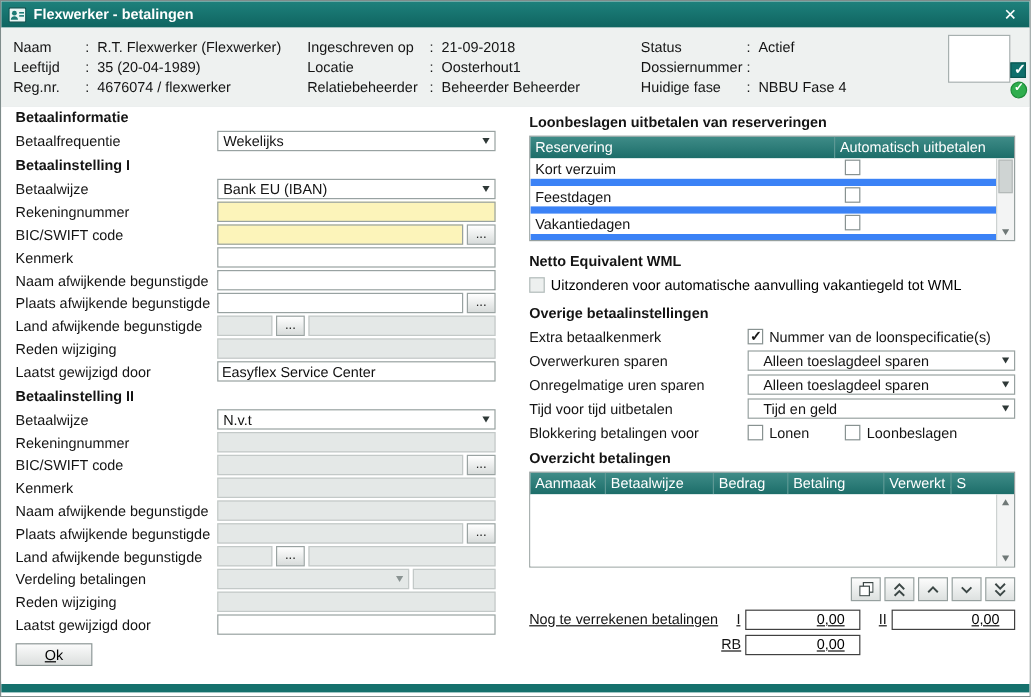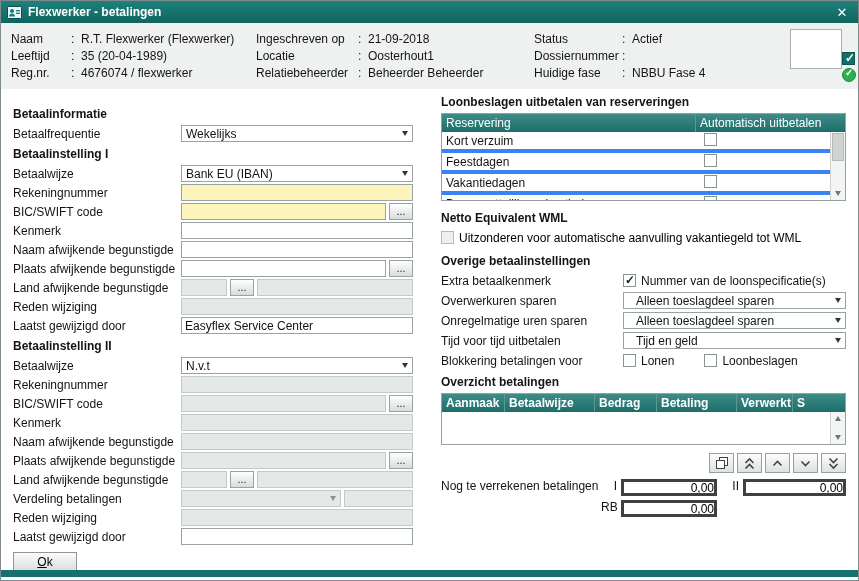--- a/index.html
+++ b/index.html
@@ -25,21 +25,21 @@
   .chk{width:13px;height:13px;border:1px solid #889291;background:#fff;flex:none;position:relative;display:inline-block;box-sizing:border-box;}
   .chk.on::after{content:"✓";position:absolute;left:1px;top:-2px;font-size:12px;font-weight:bold;color:#1a1a1a;}
   .chk.disabled{background:#edf0ef;border-color:#b3bcbb;}
   .chk.teal{background:#0f6f6b;border-color:#0a5752;position:absolute;top:29px;right:3px;}
   .chk.teal.on::after{color:#fff;left:2px;}
   .statusok{position:absolute;top:45px;right:2px;width:14px;height:14px;border-radius:50%;background:#2fae4e;border:1px solid #1d8c39;box-sizing:border-box;}
   .statusok::after{content:"✓";position:absolute;left:2px;top:-2px;font-size:10px;font-weight:bold;color:#fff;}
 
   
   .content{position:absolute;top:88px;left:0;right:0;bottom:12px;background:#fff;}
-  .leftcol{position:absolute;left:12px;top:18px;width:402px;}
+  .leftcol{position:absolute;left:12px;top:2px;width:402px;}
   .rightcol{position:absolute;left:440px;top:6px;width:405px;}
   .sect{font-weight:bold;margin:5px 0 4px;line-height:14px;}
   .sect.first{margin-top:0;}
 
   .fr{display:flex;align-items:center;height:17px;margin-bottom:2px;}
   .fl{width:168px;flex:none;white-space:nowrap;overflow:hidden;}
   .inp{flex:none;height:17px;box-sizing:border-box;border:1px solid #98a2a1;padding:0 3px;
     font:inherit;font-size:12px;background:#fff;color:#111;}
   .inp.yellow{background:#fcf4ba;}
   .inp.dis{background:#e4e8e7;border-color:#c3c9c8;}
@@ -55,46 +55,46 @@
   .okbtn{margin-top:5px;width:64px;height:19px;border:1px solid #8d9796;background:linear-gradient(#fbfbfb,#dcdfde);font:inherit;font-size:12px;}
   .okbtn::first-letter{text-decoration:underline;}
 
   
   .rr{display:flex;align-items:center;height:17px;margin-bottom:3px;}
   .rl{width:182px;flex:none;white-space:nowrap;}
   .rsel{width:223px;padding-left:12px;}
   .ml5{margin-left:5px}.ml30{margin-left:30px}
   .dtable{position:relative;border:1px solid #96a09f;margin:2px 0 8px;box-sizing:border-box;background:#fff;}
   .restable{height:88px;}
-  .ovtable{height:52px;font-weight:bold;}
+  .ovtable{height:80px;}
   .thead{display:flex;height:18px;background:linear-gradient(#3f8c88,#1c6d69);color:#fff;align-items:stretch;overflow:hidden;}
   .th{padding:0 4px;line-height:18px;border-left:1px solid #5d9894;white-space:nowrap;overflow:hidden;box-sizing:border-box;}
   .th:first-child{border-left:none;}
   .c1{flex:1}.c2{width:150px;flex:none;}
   .oc1{width:62px}.oc2{width:90px}.oc3{width:62px}.oc4{width:80px}.oc5{width:56px}.oc6{flex:1}
   .tbody{position:absolute;left:0;right:15px;top:18px;bottom:0;overflow:hidden;background:#fff;}
-  .trow{display:flex;height:17px;align-items:center;border-bottom:4px solid #3b82f6;}
+  .trow{display:flex;height:17px;align-items:center;border-bottom:6px solid #3b82f6;}
   .tc1{flex:1;padding:0 4px;white-space:nowrap;overflow:hidden;}
   .tc2{width:135px;flex:none;padding-left:9px;box-sizing:border-box;}
   .vscroll{position:absolute;right:0;top:18px;bottom:0;width:15px;background:#f3f4f4;border-left:1px solid #cdd2d1;box-sizing:border-box;}
   .vthumb{position:absolute;left:1px;right:1px;top:1px;height:28px;background:#cfd4d3;border:1px solid #b4bab9;box-sizing:border-box;}
   .sarrow{position:absolute;left:0;right:0;height:13px;display:flex;align-items:center;justify-content:center;}
   .sarrow.up{top:0;}.sarrow.down{bottom:0;}
   .tri-up{width:0;height:0;border-left:3.5px solid transparent;border-right:3.5px solid transparent;border-bottom:5px solid #6f7877;}
   .tri-down{width:0;height:0;border-left:3.5px solid transparent;border-right:3.5px solid transparent;border-top:5px solid #6f7877;}
 
   .iconrow{display:flex;justify-content:flex-end;gap:3px;margin:2px 0 6px;}
   .ibtn{width:25px;height:20px;border:1px solid #96a09f;background:linear-gradient(#fcfcfc,#dde1e0);
     display:flex;align-items:center;justify-content:center;padding:0;}
 
-  .vrow{display:flex;height:18px;margin-bottom:3px;}
+  .vrow{display:flex;align-items:center;height:18px;margin-bottom:3px;text-decoration:underline;}
   .vlabel{width:160px;flex:none;white-space:nowrap;}
   .vkey{width:16px;text-align:right;margin-right:4px;flex:none;}
   .vkey2{width:14px;text-align:right;margin-left:8px;margin-right:4px;flex:none;}
-  .vinp{width:96px;text-align:right;flex:none;height:17px;box-sizing:border-box;border:3px solid #404040;padding:0 0;font:inherit;font-size:12px;}
+  .vinp{width:96px;text-align:right;flex:none;height:17px;box-sizing:border-box;border:1px solid #404040;padding:0 12px;font:inherit;font-size:12px;}
   .vinp2{width:103px;}
 
   .bottombar{position:absolute;left:0;right:0;bottom:3px;height:7px;background:#15716d;}
 </style>
 </head>
 <body>
 
 <div class="window">
 
   <div class="titlebar">

